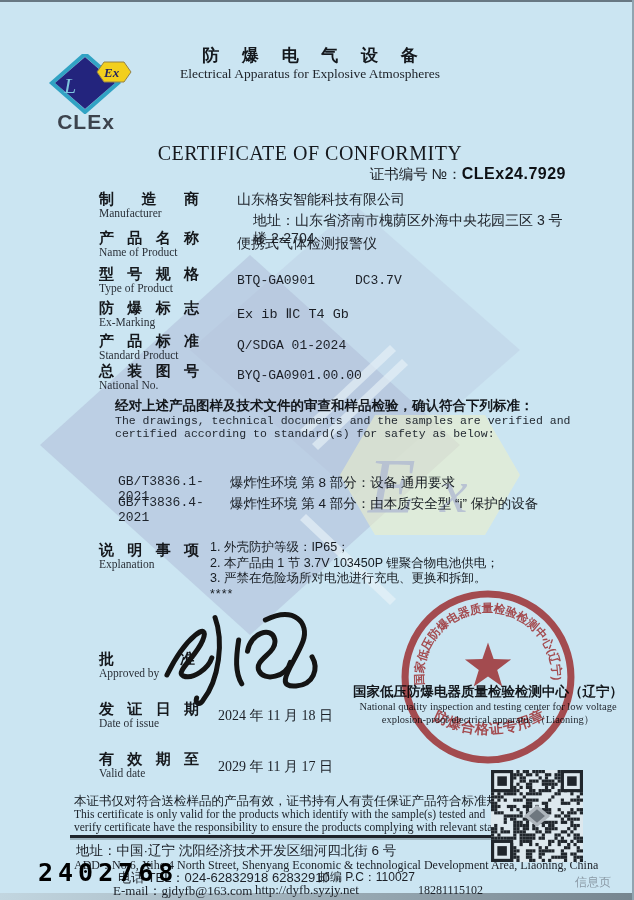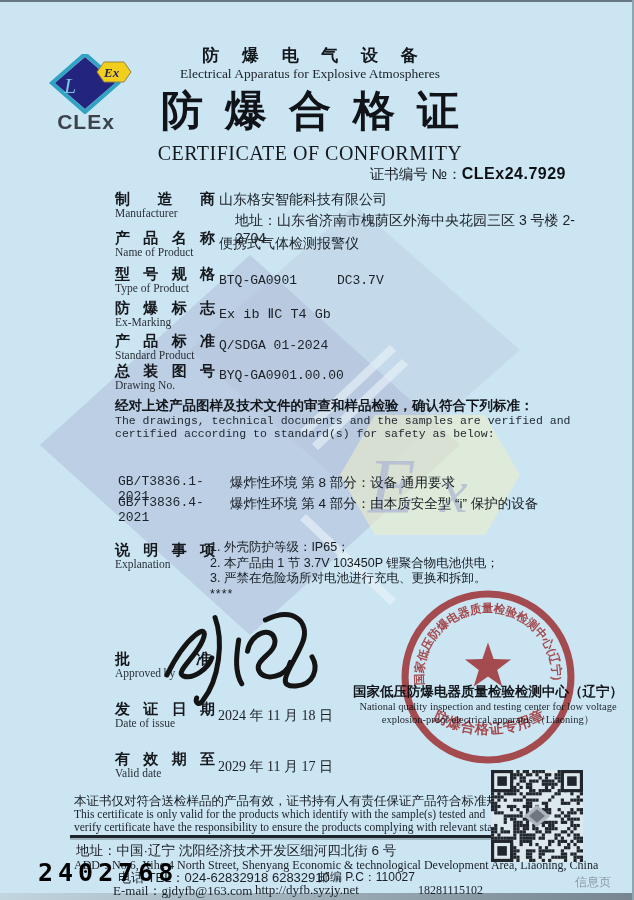--- a/index.html
+++ b/index.html
@@ -16,21 +16,21 @@
   .hdr-cn{left:100px;top:44px;width:420px;text-align:center;font-size:17px;font-weight:bold;letter-spacing:9px;text-indent:9px;color:#14181d;}
   .hdr-en{left:100px;top:66px;width:420px;text-align:center;font-size:13.5px;color:#20252c;}
   .title-cn{left:90px;top:86px;width:440px;text-align:center;font-size:42px;font-weight:bold;letter-spacing:22px;text-indent:22px;color:#101419;line-height:50px;}
   .title-en{left:100px;top:142px;width:420px;text-align:center;font-size:20px;letter-spacing:.5px;color:#16191e;}
   .certno-line{left:280px;top:165px;width:286px;text-align:right;font-size:14.5px;color:#20242a;}
   .certno-line b{font-size:16px;font-family:"Liberation Sans",sans-serif;letter-spacing:.5px;color:#0d1014;}
   
   .logo-wrap{left:38px;top:54px;width:96px;}
   .logo-text{left:40px;top:110px;width:92px;text-align:center;font-size:21px;font-weight:bold;letter-spacing:1px;color:#3c434d;}
   
-  .frow{left:115px;width:470px;display:flex;}
+  .frow{left:99px;width:470px;display:flex;gap:34px;}
   .cl{width:100px;flex:0 0 100px;font-weight:bold;font-size:15px;color:#15181c;text-align:justify;text-align-last:justify;line-height:17px;}
   .el{font-family:"Liberation Serif",serif;font-weight:normal;font-size:11.5px;color:#2a3038;line-height:13px;text-align:left;text-align-last:left;letter-spacing:0;}
   .fval{margin-left:4px;padding-top:1px;font-size:14px;}
   .fval .v-mono{font-family:"Liberation Mono",monospace;font-size:13px;}
   .addr2{font-size:14px;padding-left:16px;padding-top:3px;color:#20252c;}
   
   .stmt-cn{left:115px;top:397px;font-size:13.5px;font-weight:bold;color:#14181d;}
   .stmt-en{left:115px;width:480px;font-size:11.5px;color:#232a32;font-family:"Liberation Mono",monospace;}
   .std-row{left:118px;width:500px;display:flex;font-size:13px;}
   .std-code{width:112px;flex:0 0 112px;font-family:"Liberation Mono",monospace;color:#1d232b;}
@@ -76,21 +76,20 @@
     <polygon points="47,0 80,29 47,58 14,29" fill="none" stroke="#31a3c4" stroke-width="4"></polygon>
     <polygon points="47,3 77,29 47,55 17,29" fill="#23247d"></polygon>
     <text x="26" y="39" font-size="22" font-style="italic" font-family="Liberation Serif,serif" fill="#7ec6de">L</text>
     <polygon points="59,18 66,8 86,8 93,18 86,28 66,28" fill="#f2cf1d" stroke="#93824a" stroke-width="1"></polygon>
     <text x="66" y="23" font-size="13" font-style="italic" font-family="Liberation Serif,serif" font-weight="bold" fill="#23245f">Ex</text>
   </svg>
   <div class="abs logo-text">CLEx</div>
 
   <div class="abs hdr-cn">防 爆 电 气 设 备</div>
   <div class="abs hdr-en serif">Electrical Apparatus for Explosive Atmospheres</div>
-  <div class="abs title-cn">防爆合格证</div>
   <div class="abs title-en serif">CERTIFICATE OF CONFORMITY</div>
   <div class="abs certno-line">
     <span>证书编号 №：</span><b>CLEx24.7929</b>
   </div>
 
   <div class="abs frow" style="top:190px;">
     <div class="cl"><span>制造商</span><div class="el">Manufacturer</div></div>
     <div class="fval">
       <div>山东格安智能科技有限公司</div>
       <div class="addr2">地址：山东省济南市槐荫区外海中央花园三区 3 号楼 2-2704</div>
@@ -109,21 +108,21 @@
   </div>
   <div class="abs frow" style="top:299px;">
     <div class="cl"><span>防爆标志</span><div class="el">Ex-Marking</div></div>
     <div class="fval v-mono mono" style="padding-top:6px;font-size:13.5px;">Ex ib ⅡC T4 Gb</div>
   </div>
   <div class="abs frow" style="top:332px;">
     <div class="cl"><span>产品标准</span><div class="el">Standard Product</div></div>
     <div class="fval mono" style="padding-top:6px;font-size:13px;">Q/SDGA 01-2024</div>
   </div>
   <div class="abs frow" style="top:362px;">
-    <div class="cl"><span>总装图号</span><div class="el">Drawing No.</div></div>
+    <div class="cl"><span>总装图号</span><div class="el">National No.</div></div>
     <div class="fval mono" style="padding-top:6px;font-size:13px;">BYQ-GA0901.00.00</div>
   </div>
 
   <div class="abs stmt-cn">经对上述产品图样及技术文件的审查和样品检验，确认符合下列标准：</div>
   <div class="abs stmt-en" style="top:414px;">The drawings, technical documents and the samples are verified and</div>
   <div class="abs stmt-en" style="top:427px;">certified according to standard(s) for safety as below:</div>
 
   <div class="abs std-row" style="top:474px;">
     <div class="std-code">GB/T3836.1-2021</div>
     <div class="std-desc">爆炸性环境 第 8 部分：设备 通用要求</div>

